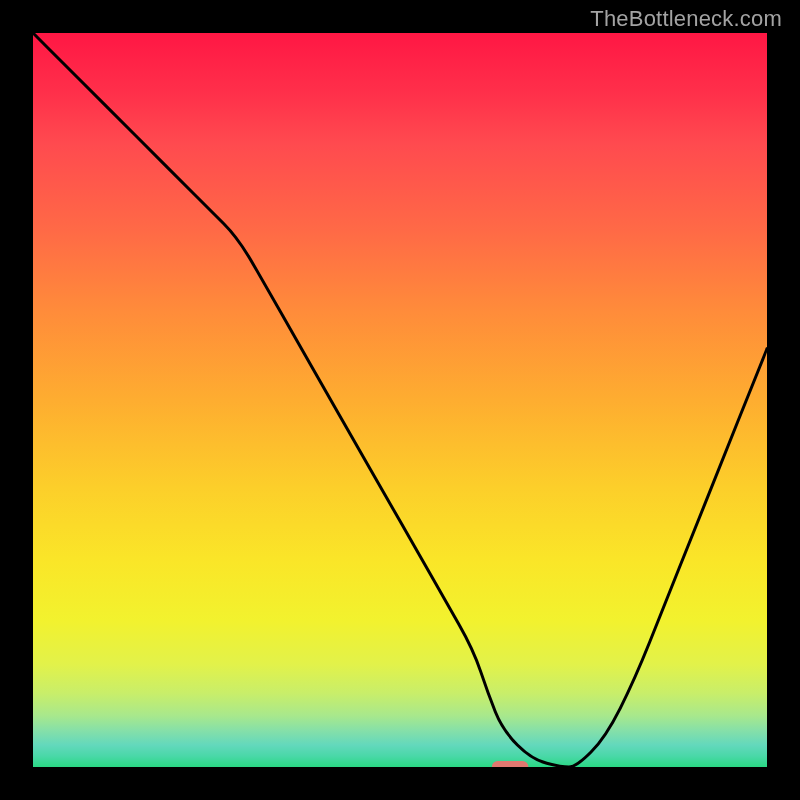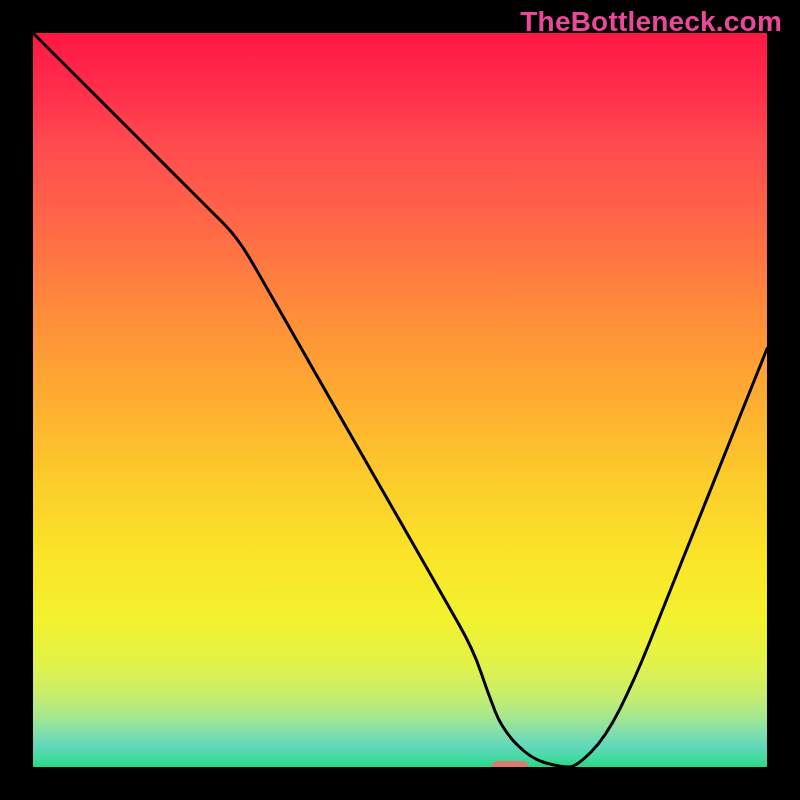--- a/index.html
+++ b/index.html
@@ -63,23 +63,23 @@
     stroke-linejoin: round;
   }
   .marker {
     fill: #e07870;
     stroke: none;
   }
   .watermark {
     position: absolute;
     top: 6px;
     right: 18px;
-    color: #ec4899;
-    font-size: 28px;
-    font-weight: 700;
+    color: #a3a3a3;
+    font-size: 22px;
+    font-weight: 400;
     letter-spacing: 0.2px;
     user-select: none;
   }
 </style>
 </head>
 <body>
 
 <div class="frame">
   <div class="plot-area"></div>
 

